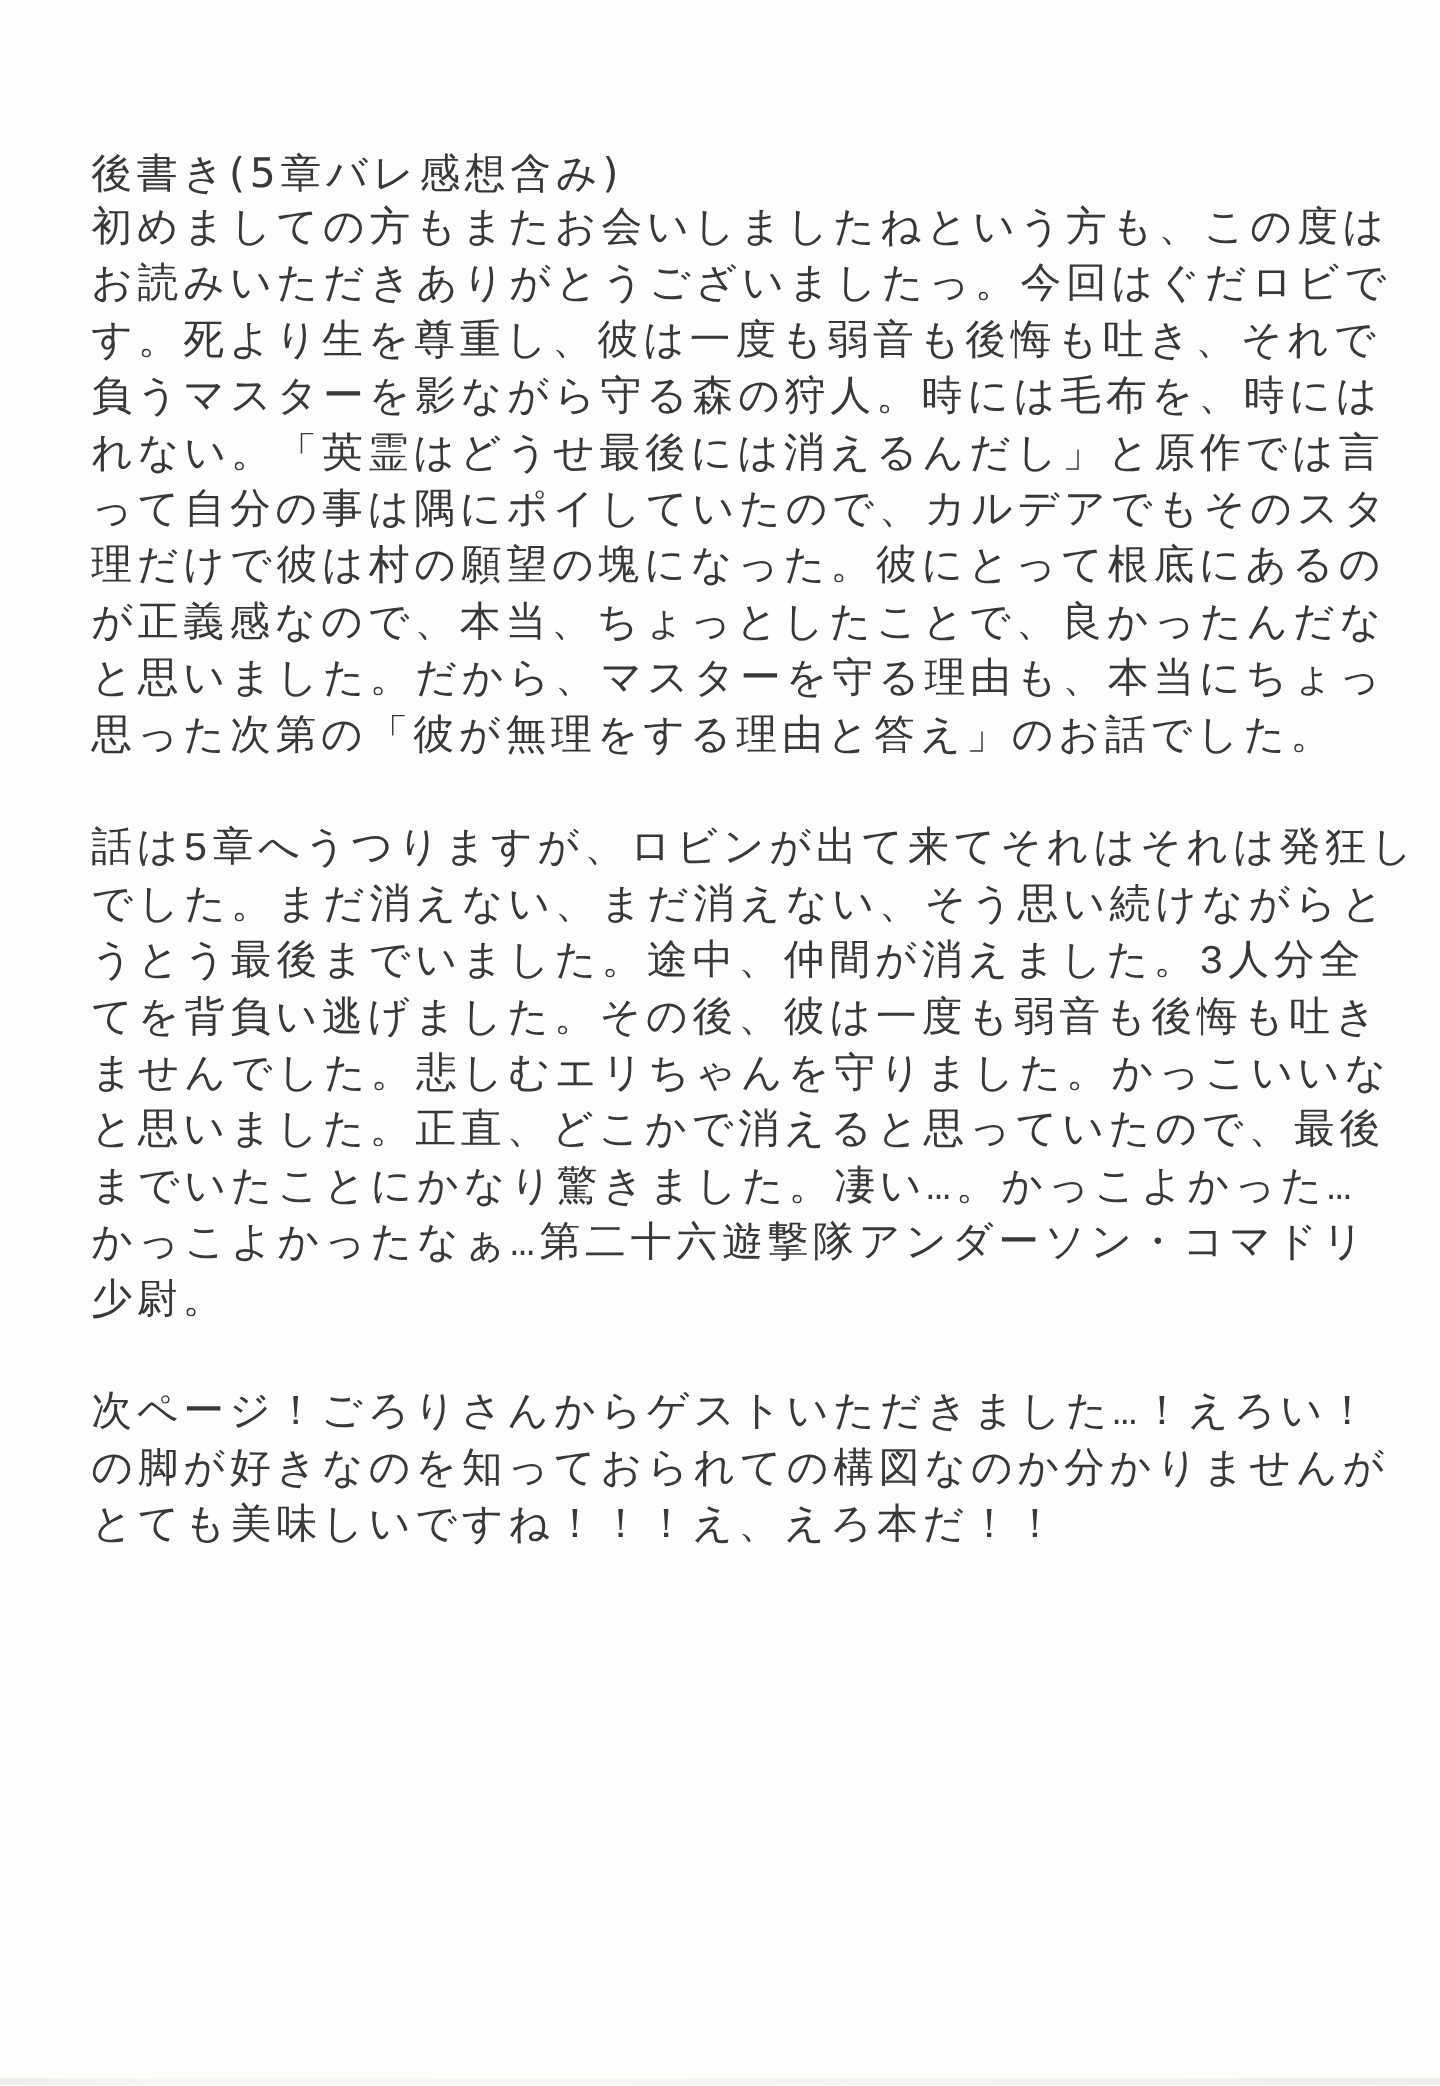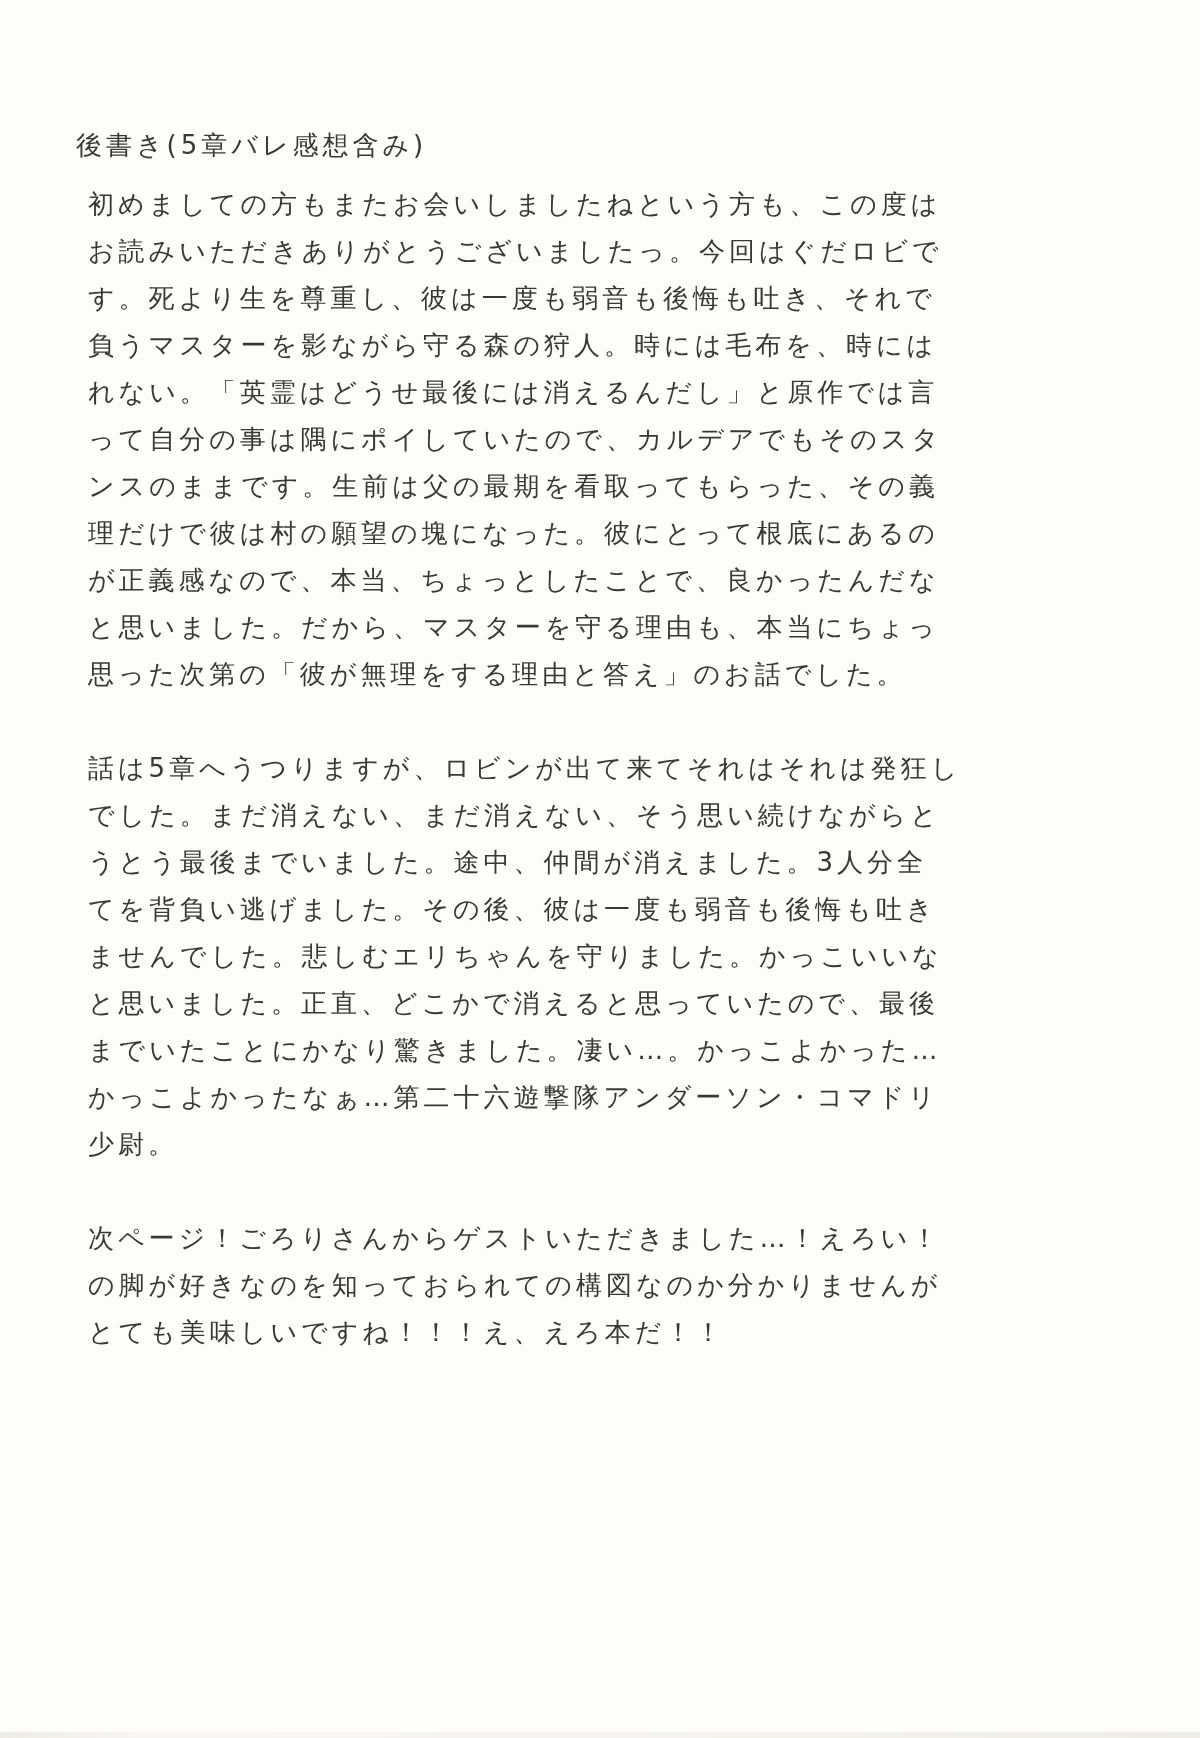--- a/index.html
+++ b/index.html
@@ -16,31 +16,32 @@
     font-family: "DejaVu Sans", "Liberation Sans", sans-serif;
   }
   .content {
     position: absolute;
     top: 122px;
     left: 76px;
     width: 1078px;
     color: #383838;
   }
   .line {
-    font-size: 26px;
+    font-size: 34px;
     line-height: 47px;
     letter-spacing: 4px;
     white-space: nowrap;
     color: #383838;
   }
   .heading {
     margin: 0 0 0 0;
   }
   .paragraph {
-    margin: 12px;
+    margin: 0;
+    font-family: Liberation Mono, monospace;
   }
   .paragraph + .paragraph {
     margin-top: 47px;
   }
   
   .scan-edge {
     position: absolute;
     left: 0;
     right: 0;
     bottom: 0;
@@ -56,21 +57,20 @@
   <div class="content">
     <div class="line heading">後書き(5章バレ感想含み)</div>
     <div id="paragraphs">
         <div class="paragraph">
           <div class="line">初めましての方もまたお会いしましたねという方も、この度は</div>
           <div class="line">お読みいただきありがとうございましたっ。今回はぐだロビで</div>
           <div class="line">す。死より生を尊重し、彼は一度も弱音も後悔も吐き、それで</div>
           <div class="line">負うマスターを影ながら守る森の狩人。時には毛布を、時には</div>
           <div class="line">れない。「英霊はどうせ最後には消えるんだし」と原作では言</div>
           <div class="line">って自分の事は隅にポイしていたので、カルデアでもそのスタ</div>
-          <div class="line">ンスのままです。生前は父の最期を看取ってもらった、その義</div>
           <div class="line">理だけで彼は村の願望の塊になった。彼にとって根底にあるの</div>
           <div class="line">が正義感なので、本当、ちょっとしたことで、良かったんだな</div>
           <div class="line">と思いました。だから、マスターを守る理由も、本当にちょっ</div>
           <div class="line">思った次第の「彼が無理をする理由と答え」のお話でした。</div>
         </div>
         <div class="paragraph">
           <div class="line">話は5章へうつりますが、ロビンが出て来てそれはそれは発狂し</div>
           <div class="line">でした。まだ消えない、まだ消えない、そう思い続けながらと</div>
           <div class="line">うとう最後までいました。途中、仲間が消えました。3人分全</div>
           <div class="line">てを背負い逃げました。その後、彼は一度も弱音も後悔も吐き</div>

